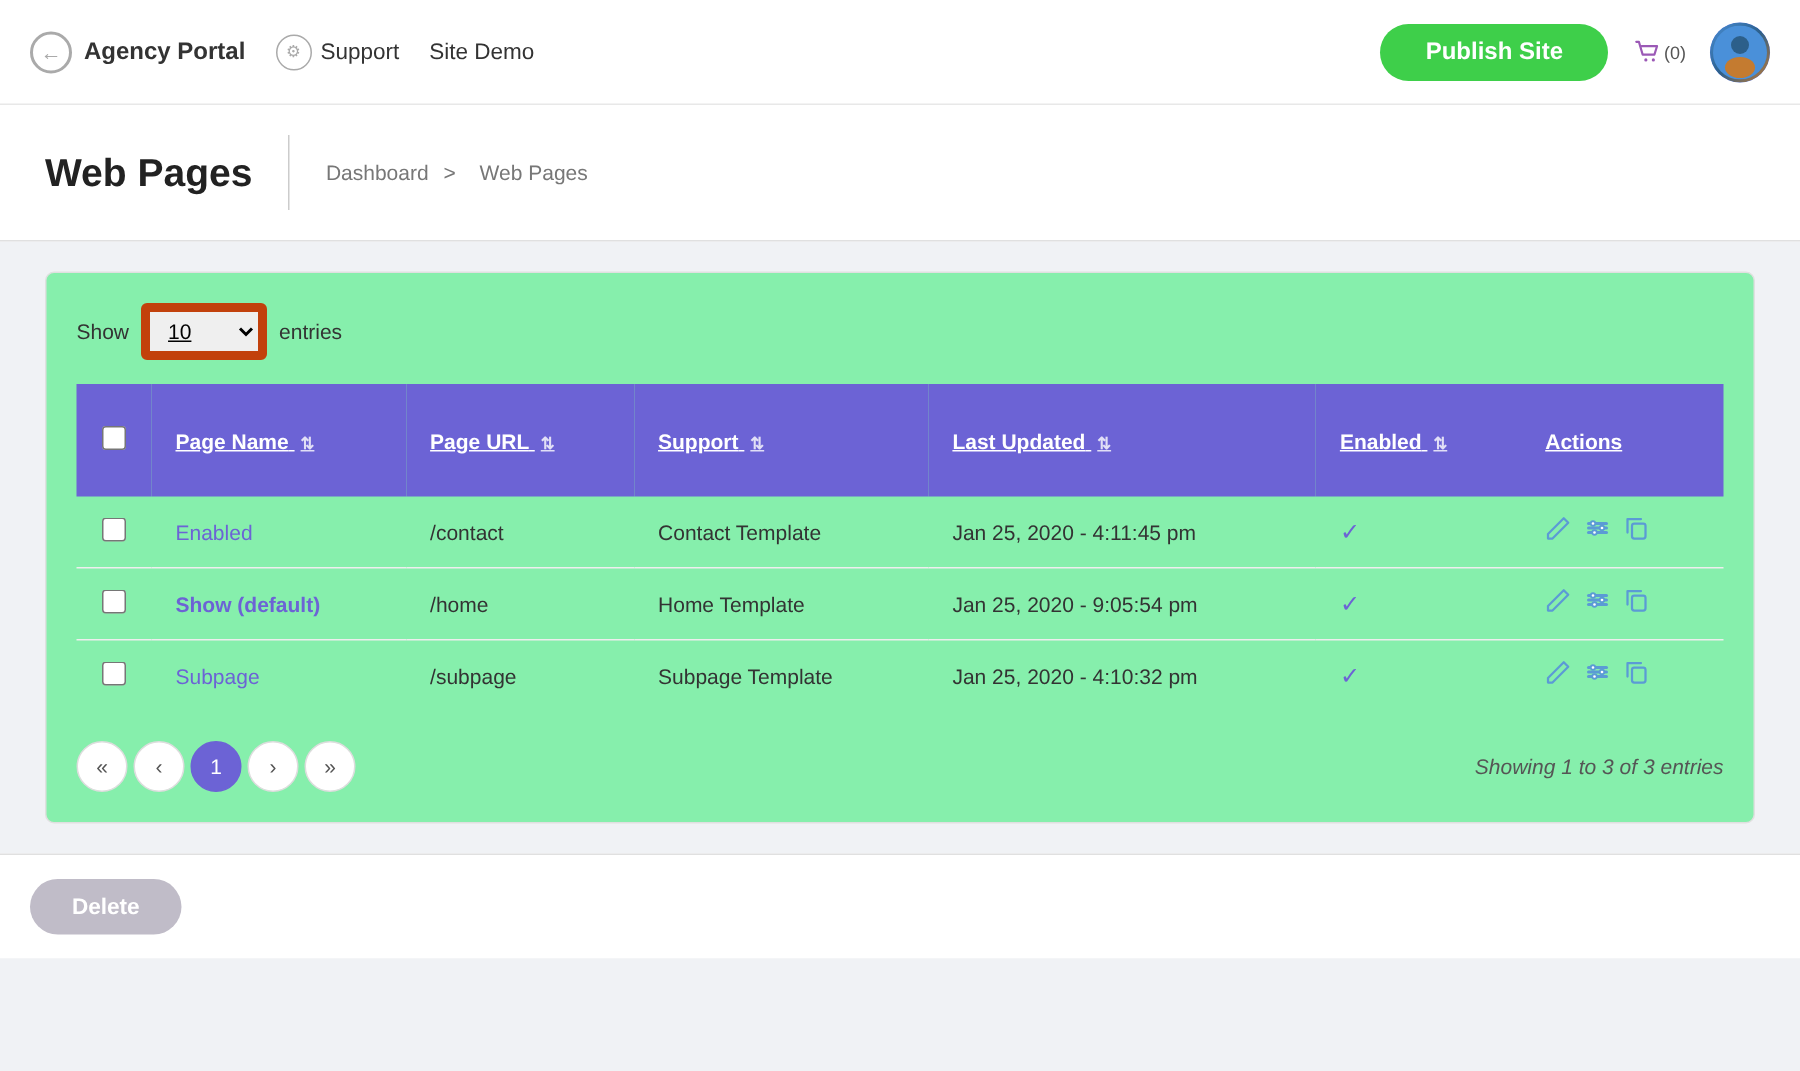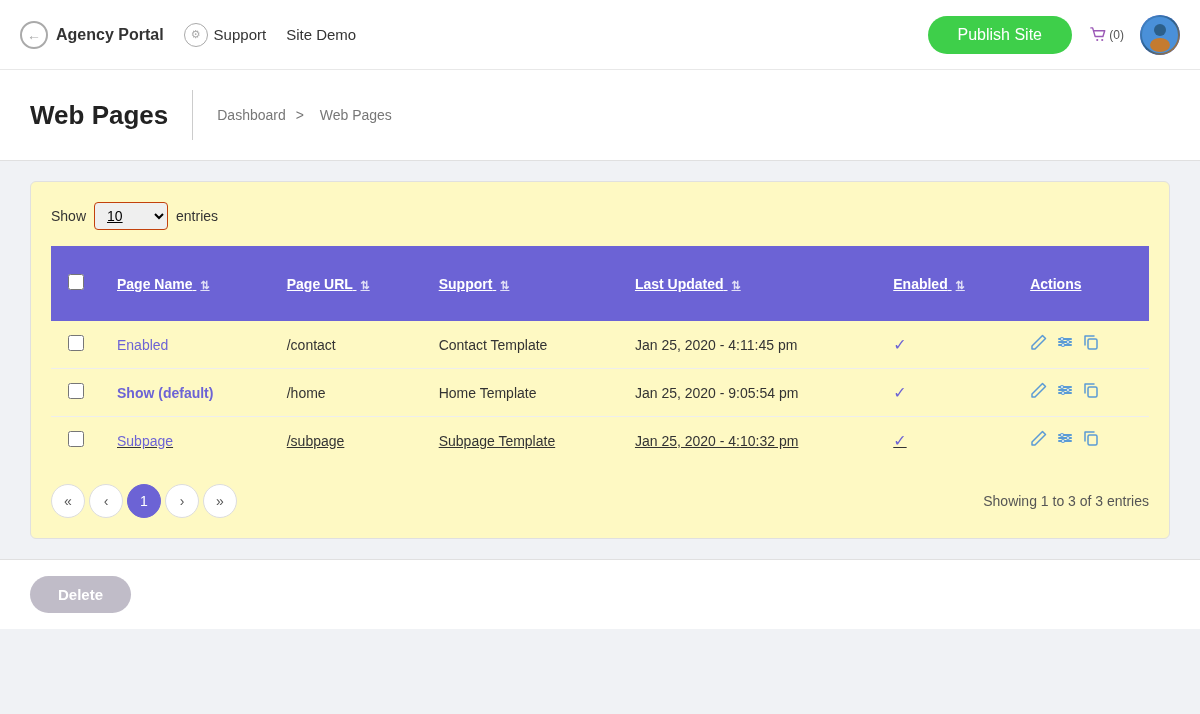--- a/index.html
+++ b/index.html
@@ -68,21 +68,21 @@
       align-items: center;
       gap: 16px;
     }
     .publish-btn {
       background: #3ecf4a;
       color: #fff;
       border: none;
       border-radius: 30px;
       padding: 10px 30px;
       font-size: 16px;
-      font-weight: 400;
+      font-weight: 700;
       cursor: pointer;
     }
     .cart-icon-wrap {
       position: relative;
       cursor: pointer;
     }
     .cart-icon {
       width: 36px;
       height: 36px;
       display: flex;
@@ -163,38 +163,38 @@
       padding: 10px 28px;
       font-size: 15px;
       font-weight: 600;
       cursor: pointer;
       margin-bottom: 20px;
       display: inline-block;
     }
 
     
     .table-container {
-      background: #fef9c3;
+      background: #86efac;
       border-radius: 6px;
       border: 1px solid #e0e0e0;
       padding: 20px;
     }
     .table-controls {
       display: flex;
       align-items: center;
       justify-content: space-between;
       margin-bottom: 16px;
     }
     .show-entries {
       display: flex;
       align-items: center;
       gap: 8px;
     }
     .entries-select {
-      border: 1px solid #c2410c;
+      border: 6px solid #c2410c;
       border-radius: 4px;
       padding: 4px 20px 4px 8px;
       font-size: 14px;
       appearance: auto;
       cursor: pointer;
       text-decoration: underline;
     }
     .search-section {
       display: flex;
       align-items: center;
@@ -233,21 +233,20 @@
     }
     thead th.checkbox-col {
       width: 50px;
       text-align: center;
     }
     tbody tr {
       border-bottom: 1px solid #eee;
     }
     tbody tr:last-child {
       border-bottom: none;
-      text-decoration: underline;
     }
     tbody td {
       padding: 12px 16px;
       vertical-align: middle;
     }
     tbody td.checkbox-col {
       text-align: center;
     }
     .page-name-link {
       color: #6c63d5;
@@ -300,26 +299,27 @@
       cursor: pointer;
     }
     .page-btn.active {
       background: #6c63d5;
       color: #fff;
       border-color: #6c63d5;
     }
     .pagination-info {
       font-size: 14px;
       color: #555;
+      font-style: italic;
     }
 
     
     .delete-area {
       background: #fff;
-      padding: 16px 30px;
+      padding: 16px 20px;
       border-top: 1px solid #e0e0e0;
       margin-top: 0;
     }
     .delete-btn {
       background: #c0bcc8;
       color: #fff;
       border: none;
       border-radius: 30px;
       padding: 10px 28px;
       font-size: 15px;

